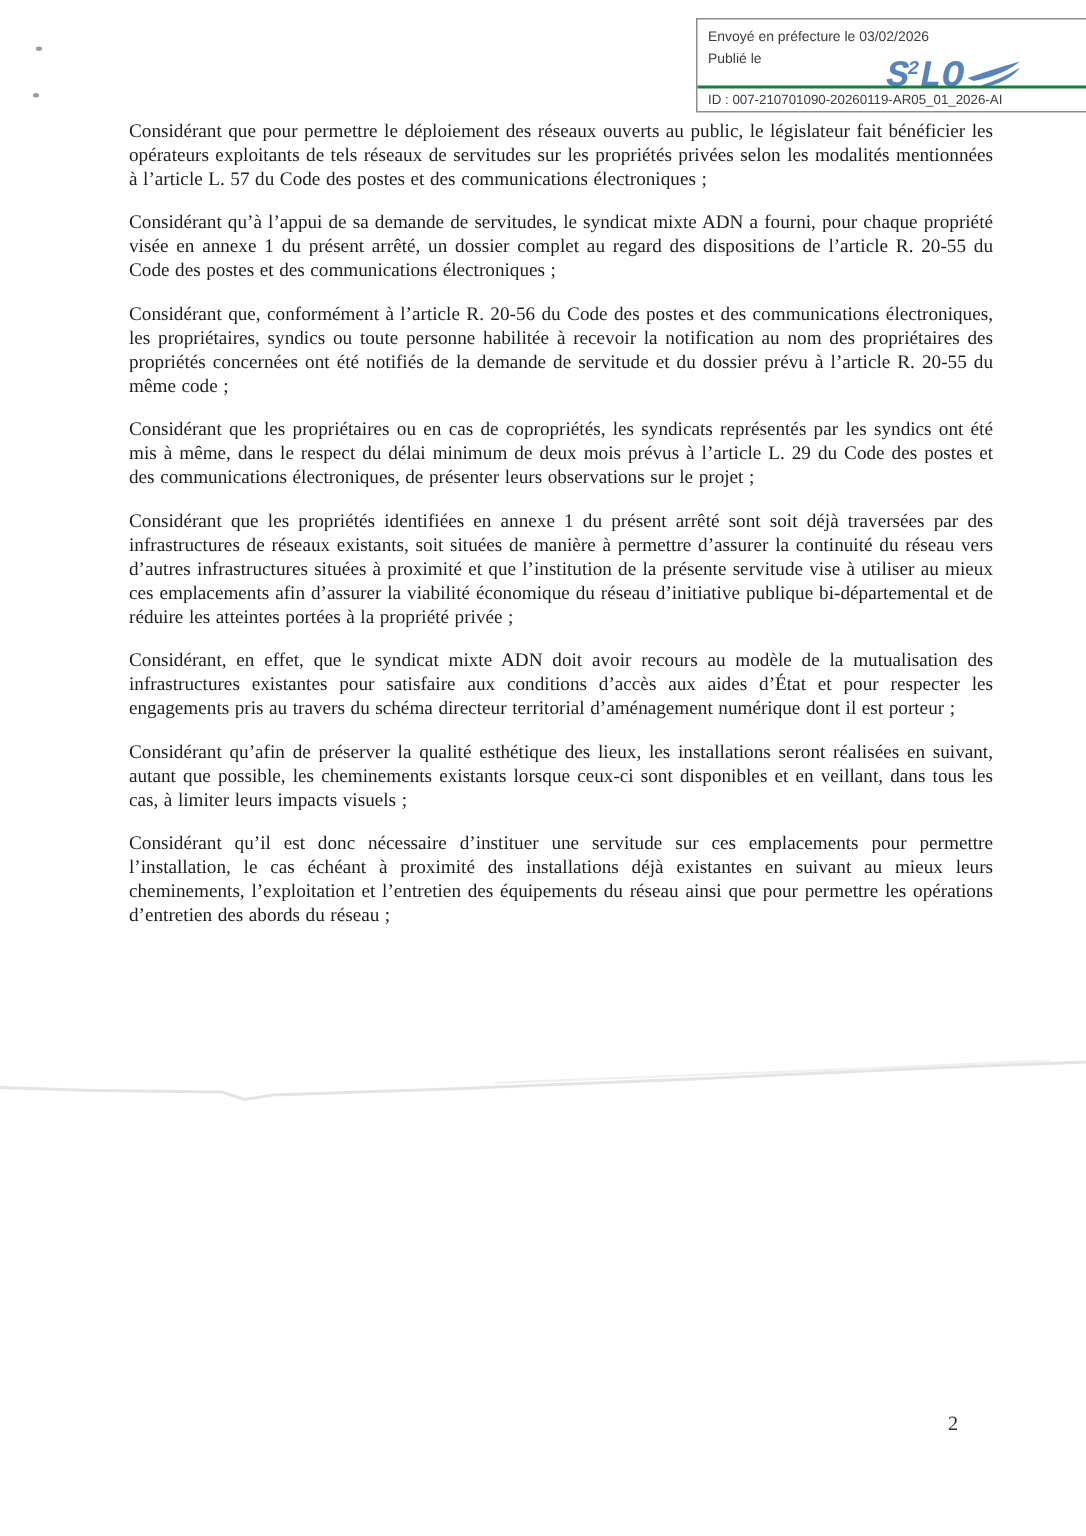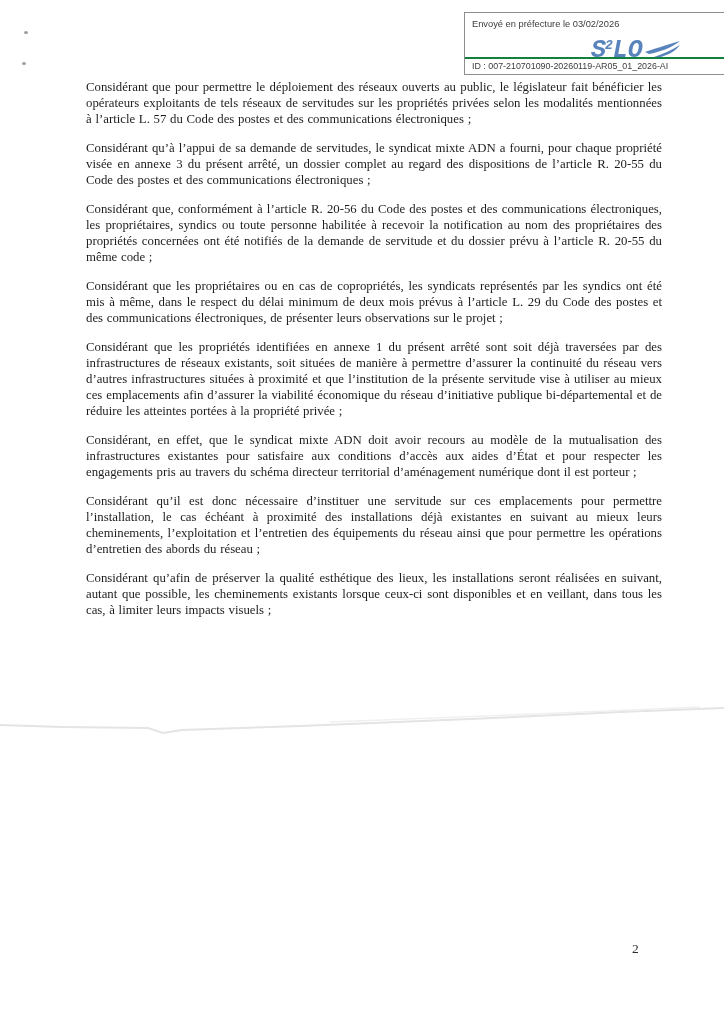--- a/index.html
+++ b/index.html
@@ -103,38 +103,39 @@
 <body>
 
 <div class="sheet">
 
   <span class="margin-dot dot-a"></span>
   <span class="margin-dot dot-b"></span>
 
   <div class="stamp">
     <div class="stamp-lines">
       <div class="stamp-line">Envoyé en préfecture le 03/02/2026</div>
+      <div class="stamp-line">Publié le</div>
     </div>
     <div class="s2lo-logo"><span>S</span><sup>2</sup><span>LO</span><svg class="s2lo-swoosh" width="38" height="18" viewBox="0 0 38 18">
         <path d="M1 12 C 10 9 22 5 36 1 C 27 8 16 12 5 14 Z" fill="#4273b3"></path>
         <path d="M10 17 C 19 14 28 10 36 5 C 31 12 22 16 13 18 Z" fill="#4273b3"></path>
       </svg>
     </div>
     <div class="stamp-id">ID : 007-210701090-20260119-AR05_01_2026-AI</div>
   </div>
 
   <div class="doc-body">
     <p>Considérant que pour permettre le déploiement des réseaux ouverts au public, le législateur fait bénéficier les opérateurs exploitants de tels réseaux de servitudes sur les propriétés privées selon les modalités mentionnées à l’article L. 57 du Code des postes et des communications électroniques ;</p>
-    <p>Considérant qu’à l’appui de sa demande de servitudes, le syndicat mixte ADN a fourni, pour chaque propriété visée en annexe 3 du présent arrêté, un dossier complet au regard des dispositions de l’article R. 20-55 du Code des postes et des communications électroniques ;</p>
+    <p>Considérant qu’à l’appui de sa demande de servitudes, le syndicat mixte ADN a fourni, pour chaque propriété visée en annexe 1 du présent arrêté, un dossier complet au regard des dispositions de l’article R. 20-55 du Code des postes et des communications électroniques ;</p>
     <p>Considérant que, conformément à l’article R. 20-56 du Code des postes et des communications électroniques, les propriétaires, syndics ou toute personne habilitée à recevoir la notification au nom des propriétaires des propriétés concernées ont été notifiés de la demande de servitude et du dossier prévu à l’article R. 20-55 du même code ;</p>
     <p>Considérant que les propriétaires ou en cas de copropriétés, les syndicats représentés par les syndics ont été mis à même, dans le respect du délai minimum de deux mois prévus à l’article L. 29 du Code des postes et des communications électroniques, de présenter leurs observations sur le projet ;</p>
     <p>Considérant que les propriétés identifiées en annexe 1 du présent arrêté sont soit déjà traversées par des infrastructures de réseaux existants, soit situées de manière à permettre d’assurer la continuité du réseau vers d’autres infrastructures situées à proximité et que l’institution de la présente servitude vise à utiliser au mieux ces emplacements afin d’assurer la viabilité économique du réseau d’initiative publique bi-départemental et de réduire les atteintes portées à la propriété privée ;</p>
     <p>Considérant, en effet, que le syndicat mixte ADN doit avoir recours au modèle de la mutualisation des infrastructures existantes pour satisfaire aux conditions d’accès aux aides d’État et pour respecter les engagements pris au travers du schéma directeur territorial d’aménagement numérique dont il est porteur ;</p>
+    <p>Considérant qu’afin de préserver la qualité esthétique des lieux, les installations seront réalisées en suivant, autant que possible, les cheminements existants lorsque ceux-ci sont disponibles et en veillant, dans tous les cas, à limiter leurs impacts visuels ;</p>
     <p>Considérant qu’il est donc nécessaire d’instituer une servitude sur ces emplacements pour permettre l’installation, le cas échéant à proximité des installations déjà existantes en suivant au mieux leurs cheminements, l’exploitation et l’entretien des équipements du réseau ainsi que pour permettre les opérations d’entretien des abords du réseau ;</p>
-    <p>Considérant qu’afin de préserver la qualité esthétique des lieux, les installations seront réalisées en suivant, autant que possible, les cheminements existants lorsque ceux-ci sont disponibles et en veillant, dans tous les cas, à limiter leurs impacts visuels ;</p>
   </div>
 
   <svg class="crease" width="724" height="42" viewBox="0 0 724 42">
     <path d="M0 27 L62 29 L148 30 L163 35 L182 32 L300 28 L470 21 L620 14 L724 10" stroke="#e4e4e4" stroke-width="2" fill="none"></path>
     <path d="M330 24 L560 15 L700 9" stroke="#f0f0f0" stroke-width="1.5" fill="none"></path>
   </svg>
 
   <div class="page-number">2</div>
 
 </div>

